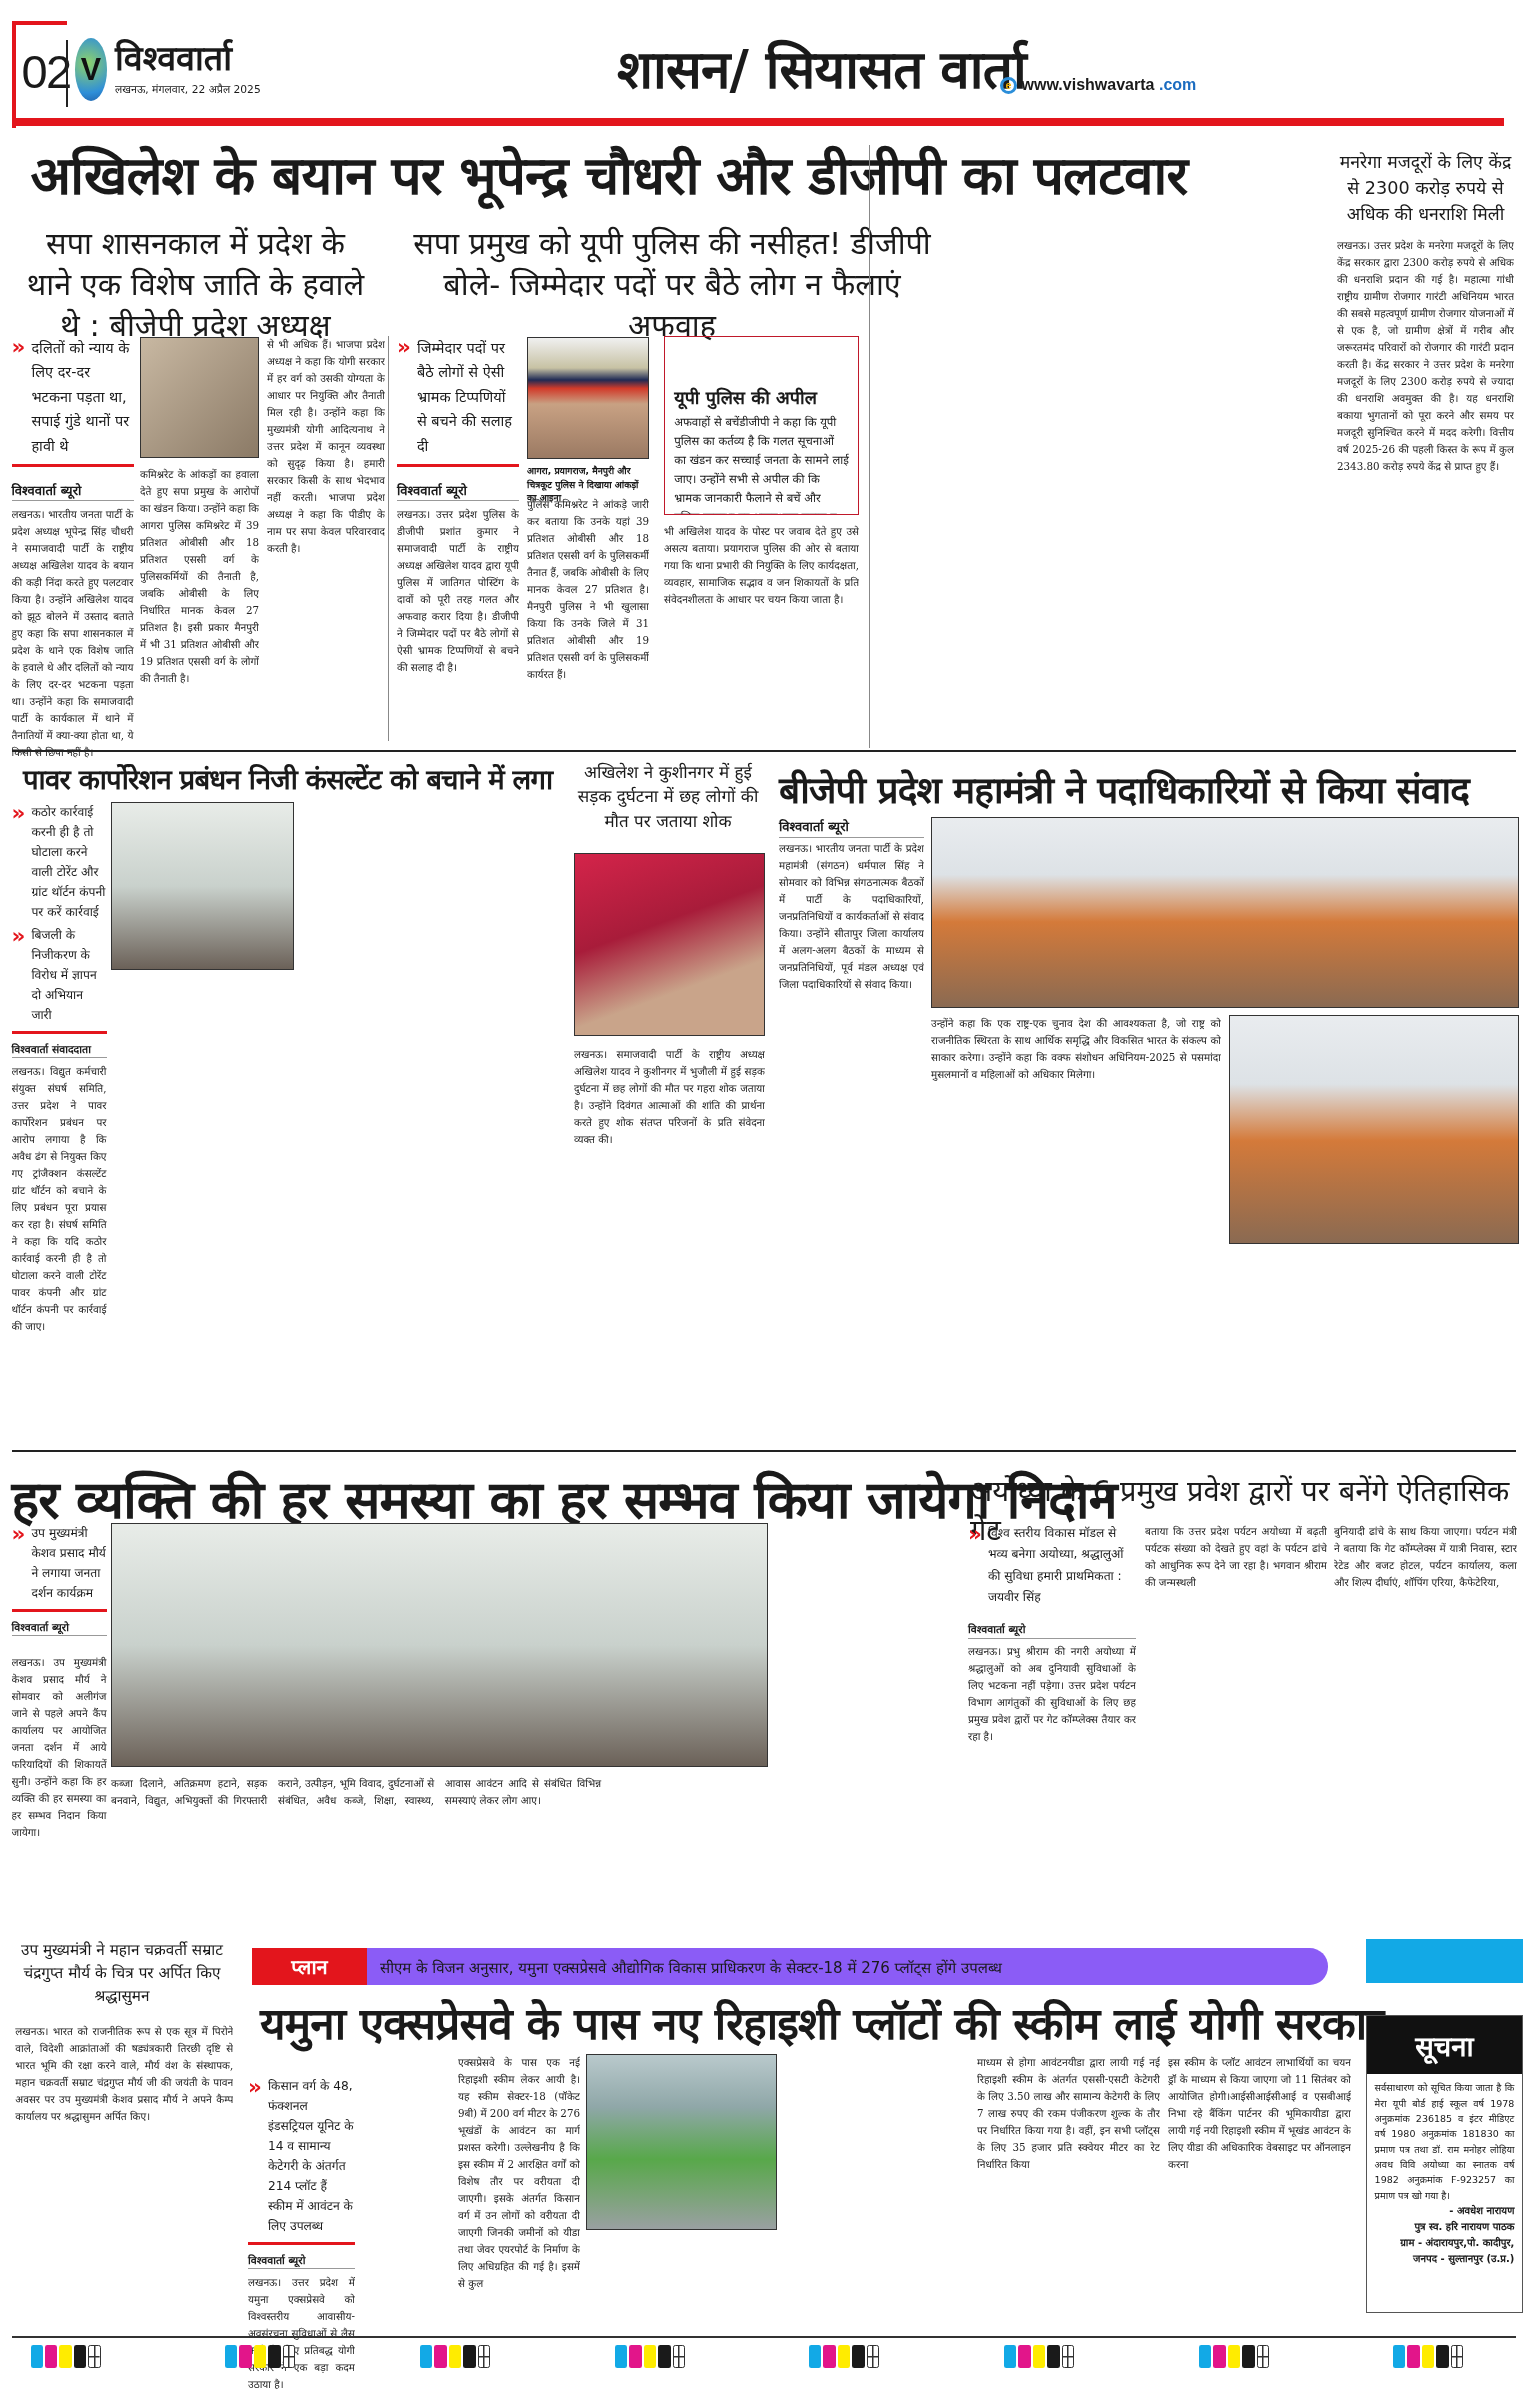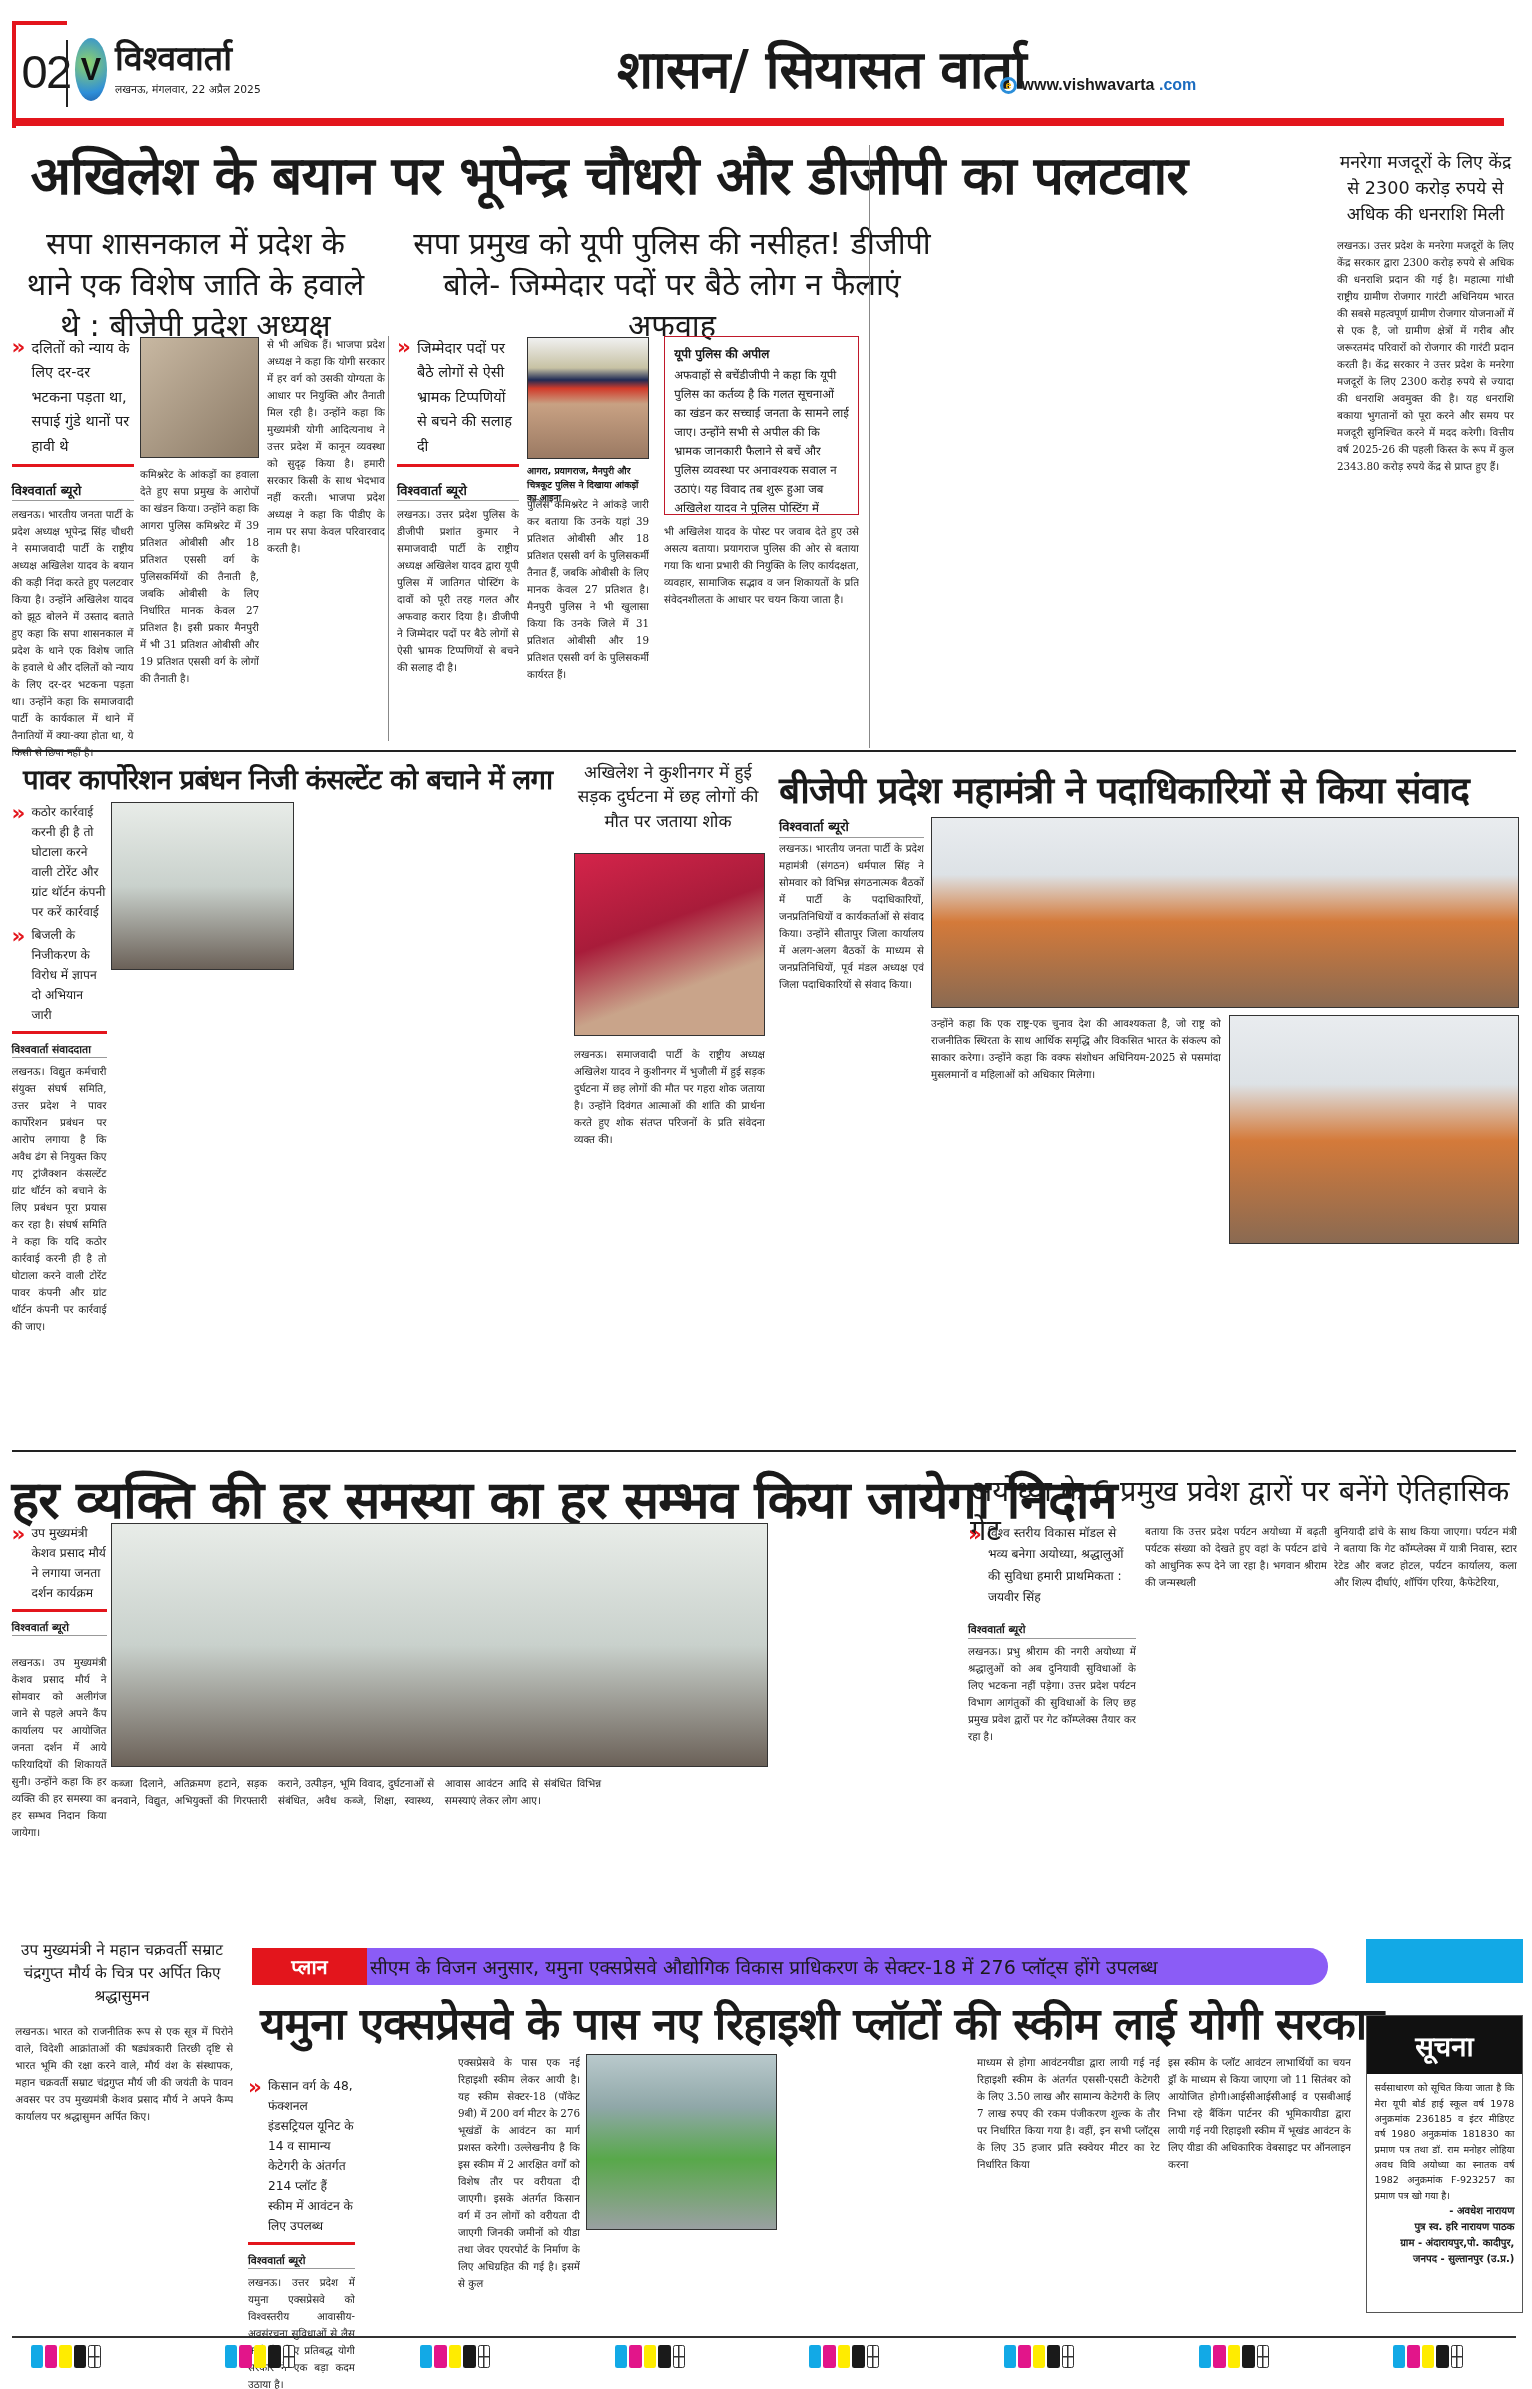--- a/index.html
+++ b/index.html
@@ -23,28 +23,28 @@
   .chev { color: #e3151c; font-weight: 700; font-size: 21.4px; line-height: 21.4px; }
   .kicker-rule { height: 3.1px; background: #e3151c; }
   .byline { font-size: 13px; font-weight: 700; border-bottom: 1.5px solid #999; padding-bottom: 1.5px; }
   .photo { border: 1.5px solid #333; background: linear-gradient(135deg,#c8b8a2,#8b7a66); display:flex; align-items:flex-end; justify-content:center; color:#fff; font-size:9.2px; }
   .photo.red { background: linear-gradient(160deg,#d4244a,#a81c3a 40%,#c9a48a 70%); }
   .photo.group { background: linear-gradient(180deg,#e9ecef 0%,#dde2e6 30%,#d47a3a 55%,#8a6a52 100%); }
   .photo.road { background: linear-gradient(180deg,#b9c9cc 0%,#8fa7a8 30%,#58a84a 60%,#9aa0a2 100%); }
   .photo.meet { background: linear-gradient(180deg,#e8ece8,#c9d1cc 50%,#6b6158); }
   .photo.officer { background: linear-gradient(180deg,#f0f0f0,#c7c2a4 25%,#1f2a54 35%,#d13b2a 42%,#c8a183 55%,#9b7a63); }
   .appeal-box { border: 1.5px solid #c0182a; padding: 7.6px 9.2px; }
-  .appeal-title { font-size: 12px; font-weight: 700; margin-bottom: 4.6px; }
+  .appeal-title { font-size: 18px; font-weight: 700; margin-bottom: 4.6px; margin-top: 40px; }
   .appeal-text { font-size: 11.5px; line-height: 19px; }
   .col-rule { width: 0.8px; background: #888; }
   .h-rule { height: 1.5px; background: #222; }
   .h2 { font-size: 35px; font-weight: 700; letter-spacing: -0.8px; }
   .plan-bar { left: 252px; top: 1948px; width: 1076px; height: 37px; background: #8b5cf6; border-radius: 0 18.3px 18.3px 0; display:flex; align-items:center; }
   .plan-tag { background: #e3151c; color: #fff; font-size: 20px; font-weight: 700; width: 115px; height: 37px; display:flex; align-items:center; justify-content:center; }
-  .plan-text { font-size: 19px; padding-left: 3px; }
+  .plan-text { font-size: 15px; padding-left: 13px; }
   .ad-blue { left: 1366px; top: 1939px; width: 157px; height: 44px; background: #12a9e6; }
   .notice { left: 1366px; top: 2015px; width: 157px; height: 298px; border: 1.5px solid #555; }
   .notice-head { background: #111; color: #fff; font-size: 27.5px; text-align: center; font-weight: 700; padding: 10.7px 0; }
   .notice-body { padding: 6.1px 7.6px; font-size: 9.5px; line-height: 15.3px; text-align: justify; }
   .notice-sign { font-size: 10px; font-weight: 700; text-align: right; line-height: 16px; }
   .bottom-rule { left: 11.5px; top: 2336px; width: 1504px; height: 2.3px; background: #333; }
   .cmyk { top: 2345px; display:flex; gap:2.3px; }
   .cmyk span { width: 12.2px; height: 23px; border-radius: 2.3px; display:inline-block; }
 </style>
 </head>

